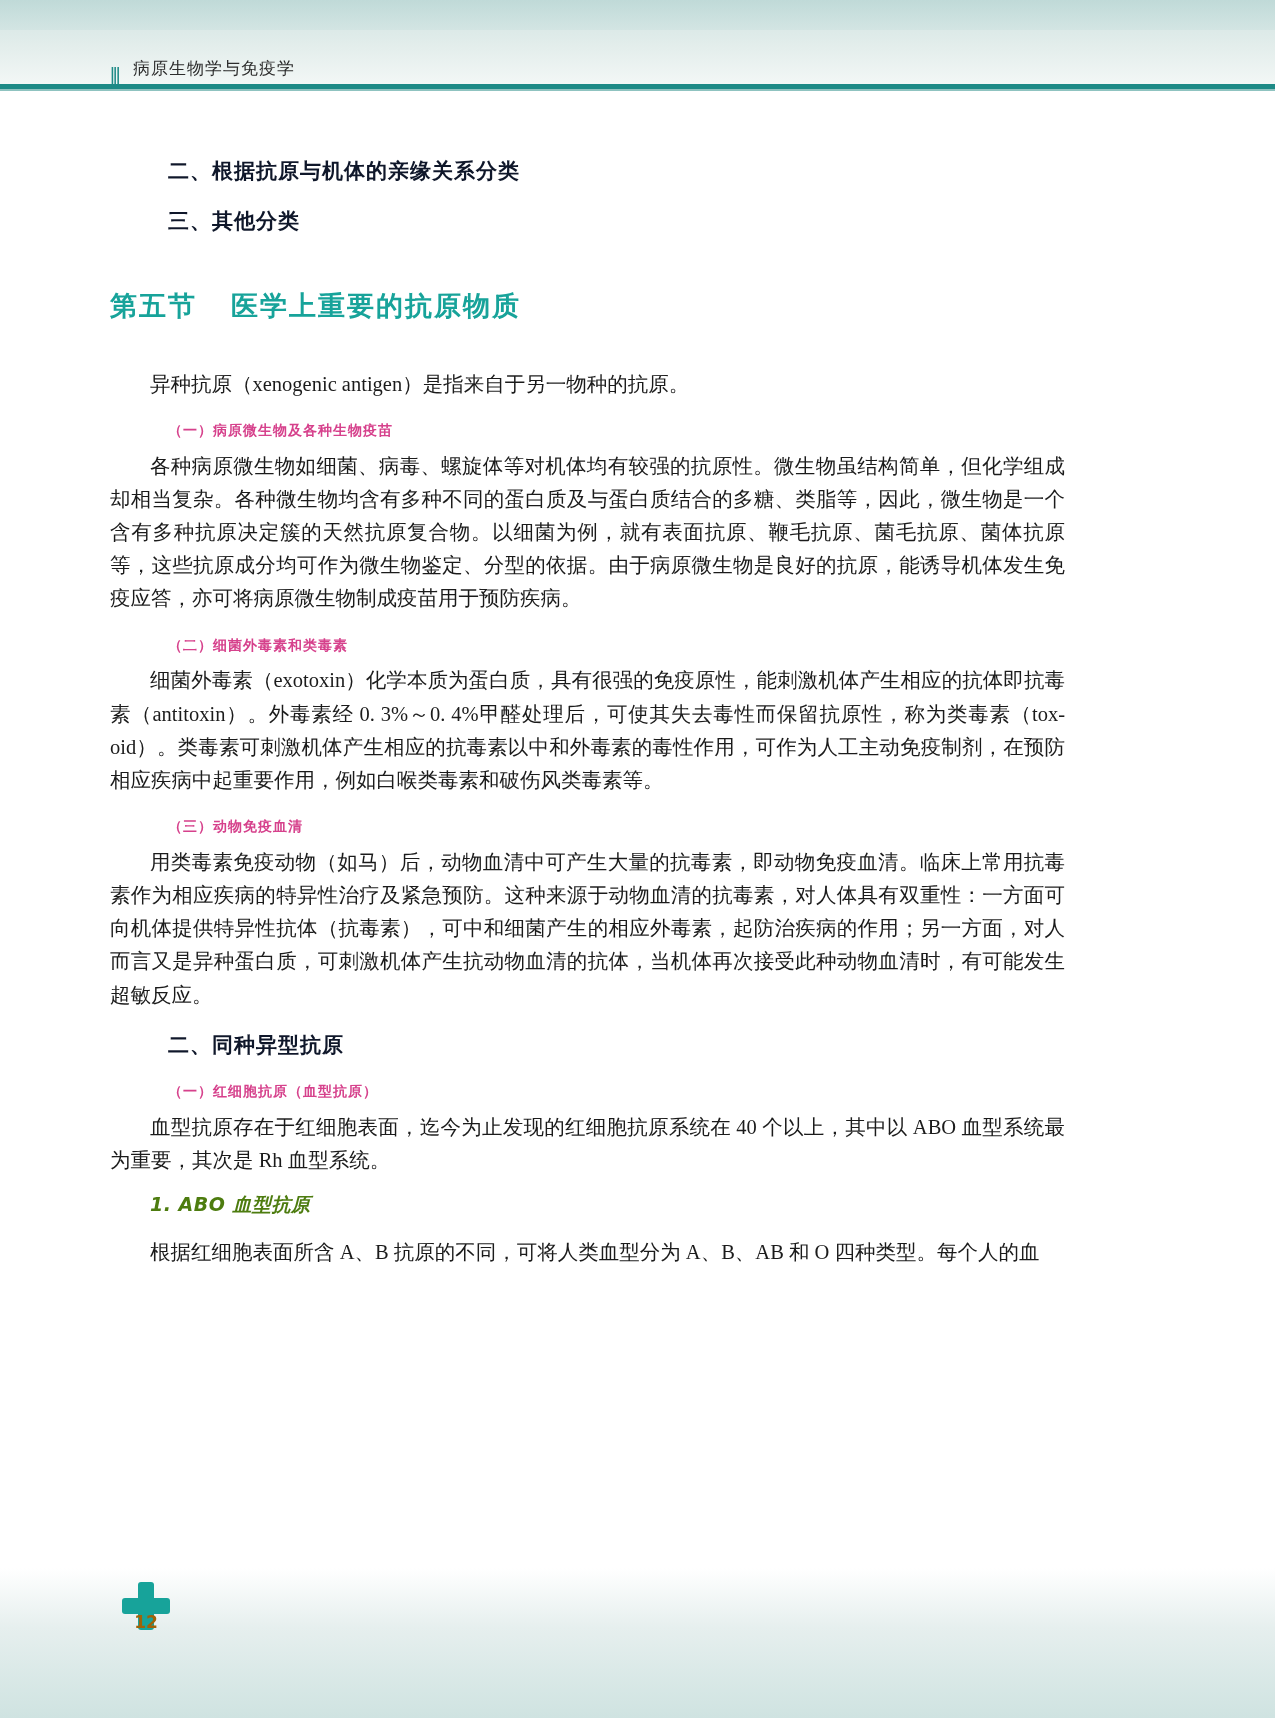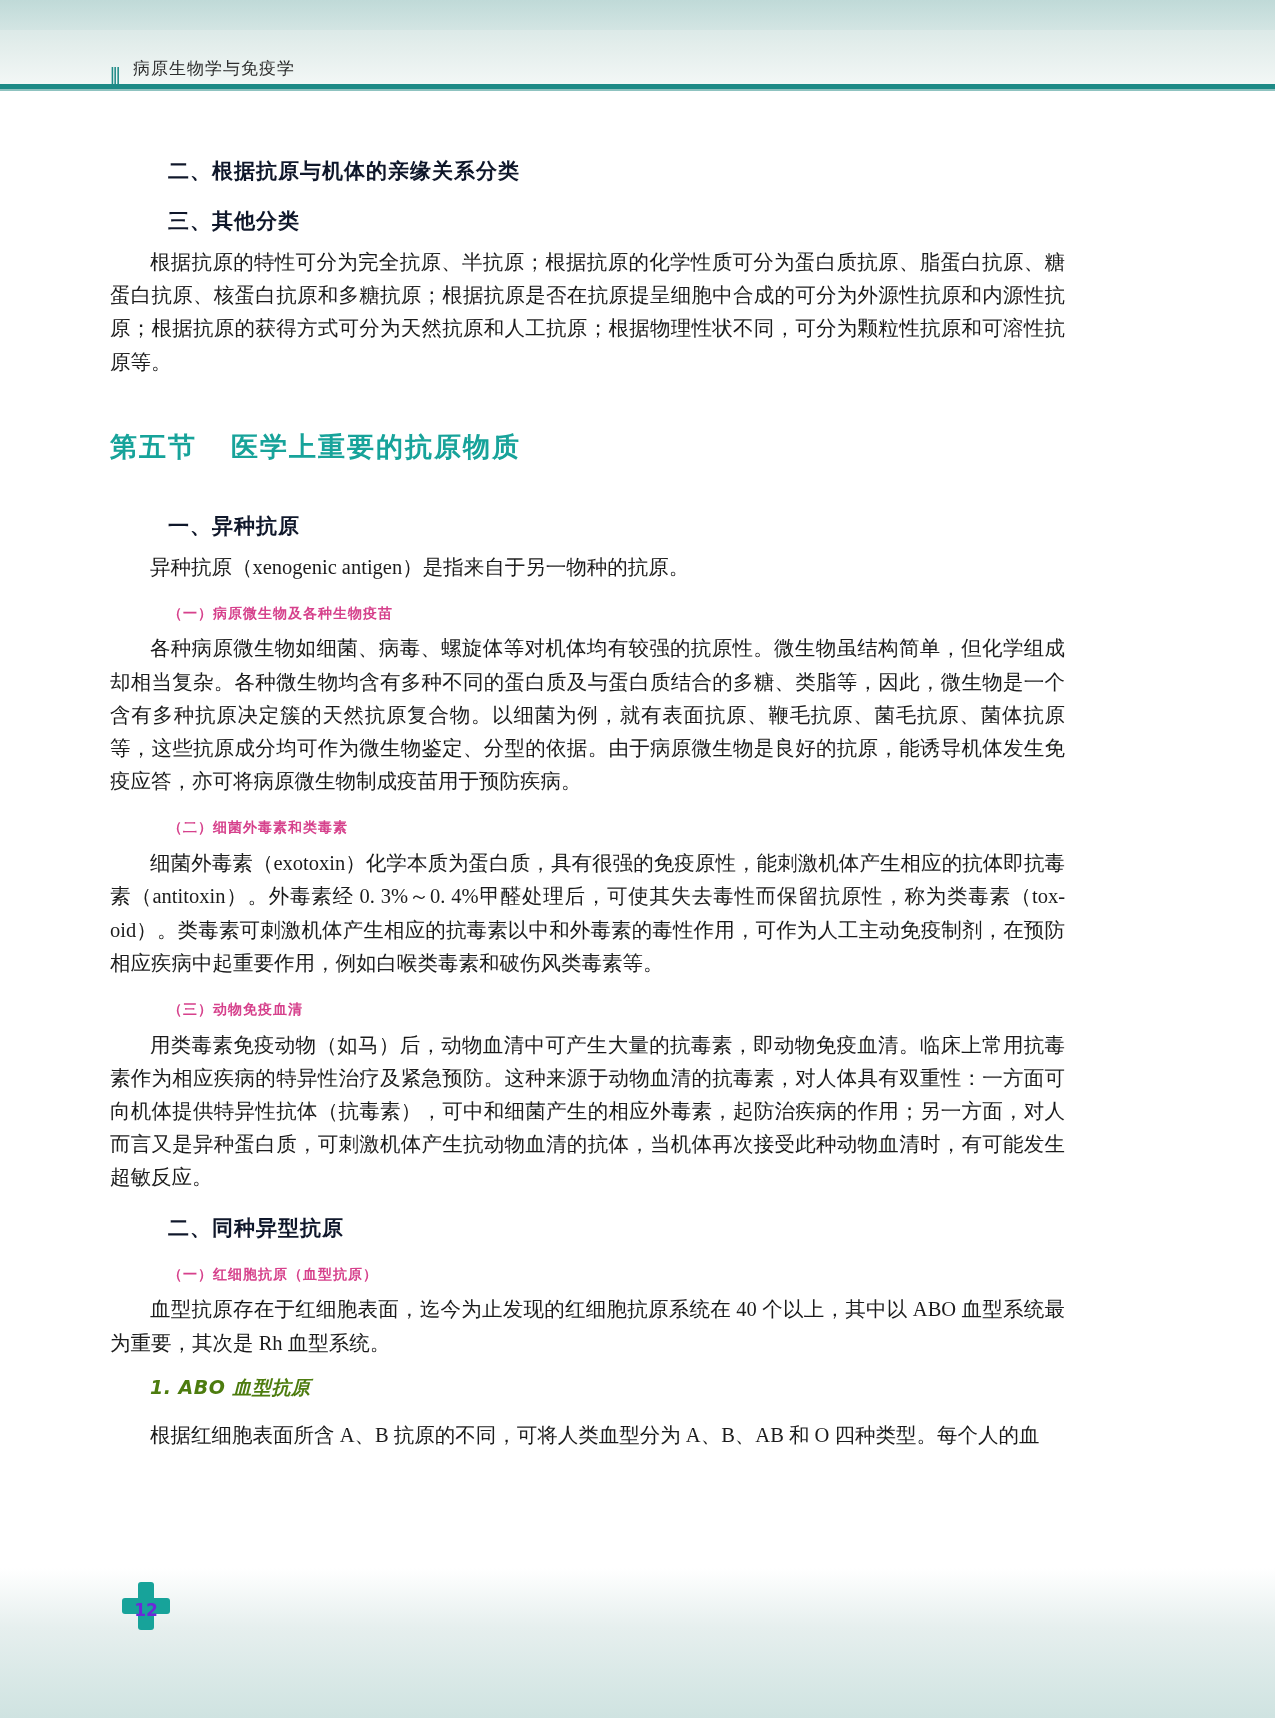--- a/index.html
+++ b/index.html
@@ -81,23 +81,23 @@
   }
   .cross{
     position:absolute;left:0;top:0;width:48px;height:48px;
   }
   .cross i{
     position:absolute;background:#17a39a;display:block;
   }
   .cross i.v{left:16px;top:0;width:16px;height:48px;border-radius:3px;}
   .cross i.h{left:0;top:16px;width:48px;height:16px;border-radius:3px;}
   .page-num{
-    position:absolute;left:0;top:4px;width:48px;height:48px;
+    position:absolute;left:0;top:16px;width:48px;height:48px;
     display:flex;align-items:center;justify-content:center;
-    color:#6d28d9;font-family:"DejaVu Sans","Liberation Sans",sans-serif;
+    color:#a16207;font-family:"DejaVu Sans","Liberation Sans",sans-serif;
     font-size:17px;font-weight:bold;
   }
 </style>
 </head>
 <body>
 
 <div class="top-band"></div>
 <div class="bottom-band"></div>
 
 <div class="header">
@@ -105,27 +105,25 @@
   <div class="header-rule2"></div>
   <div class="header-bars">|||</div>
   <div class="header-title">病原生物学与免疫学</div>
 </div>
 
 <div class="content">
 
   <div class="h2 first">二、根据抗原与机体的亲缘关系分类</div>
 
   <div class="h2">三、其他分类</div>
-  <div class="para">根据抗原的特性可分为完全抗原、半抗原；根据抗原的化学性质可分为蛋白质抗原、脂蛋白抗原、糖蛋白抗原、核蛋白抗原和多糖抗原；根据抗原是否在抗原提呈细胞中合成的可分为外源性抗原和内源性抗原；根据抗原的获得方式可分为天然抗原和人工抗原；根据物理性状不同，可分为颗粒性抗原和可溶性抗原等。</div>
 
   <div class="section-title">
     <span>第五节</span><span class="gap"></span><span>医学上重要的抗原物质</span>
   </div>
 
-  <div class="h2">一、异种抗原</div>
   <div class="para">异种抗原（xenogenic antigen）是指来自于另一物种的抗原。</div>
 
   <div class="h3">（一）病原微生物及各种生物疫苗</div>
   <div class="para">各种病原微生物如细菌、病毒、螺旋体等对机体均有较强的抗原性。微生物虽结构简单，但化学组成却相当复杂。各种微生物均含有多种不同的蛋白质及与蛋白质结合的多糖、类脂等，因此，微生物是一个含有多种抗原决定簇的天然抗原复合物。以细菌为例，就有表面抗原、鞭毛抗原、菌毛抗原、菌体抗原等，这些抗原成分均可作为微生物鉴定、分型的依据。由于病原微生物是良好的抗原，能诱导机体发生免疫应答，亦可将病原微生物制成疫苗用于预防疾病。</div>
 
   <div class="h3">（二）细菌外毒素和类毒素</div>
   <div class="para">细菌外毒素（exotoxin）化学本质为蛋白质，具有很强的免疫原性，能刺激机体产生相应的抗体即抗毒素（antitoxin）。外毒素经 0. 3%～0. 4%甲醛处理后，可使其失去毒性而保留抗原性，称为类毒素（tox-oid）。类毒素可刺激机体产生相应的抗毒素以中和外毒素的毒性作用，可作为人工主动免疫制剂，在预防相应疾病中起重要作用，例如白喉类毒素和破伤风类毒素等。</div>
 
   <div class="h3">（三）动物免疫血清</div>
   <div class="para">用类毒素免疫动物（如马）后，动物血清中可产生大量的抗毒素，即动物免疫血清。临床上常用抗毒素作为相应疾病的特异性治疗及紧急预防。这种来源于动物血清的抗毒素，对人体具有双重性：一方面可向机体提供特异性抗体（抗毒素），可中和细菌产生的相应外毒素，起防治疾病的作用；另一方面，对人而言又是异种蛋白质，可刺激机体产生抗动物血清的抗体，当机体再次接受此种动物血清时，有可能发生超敏反应。</div>

